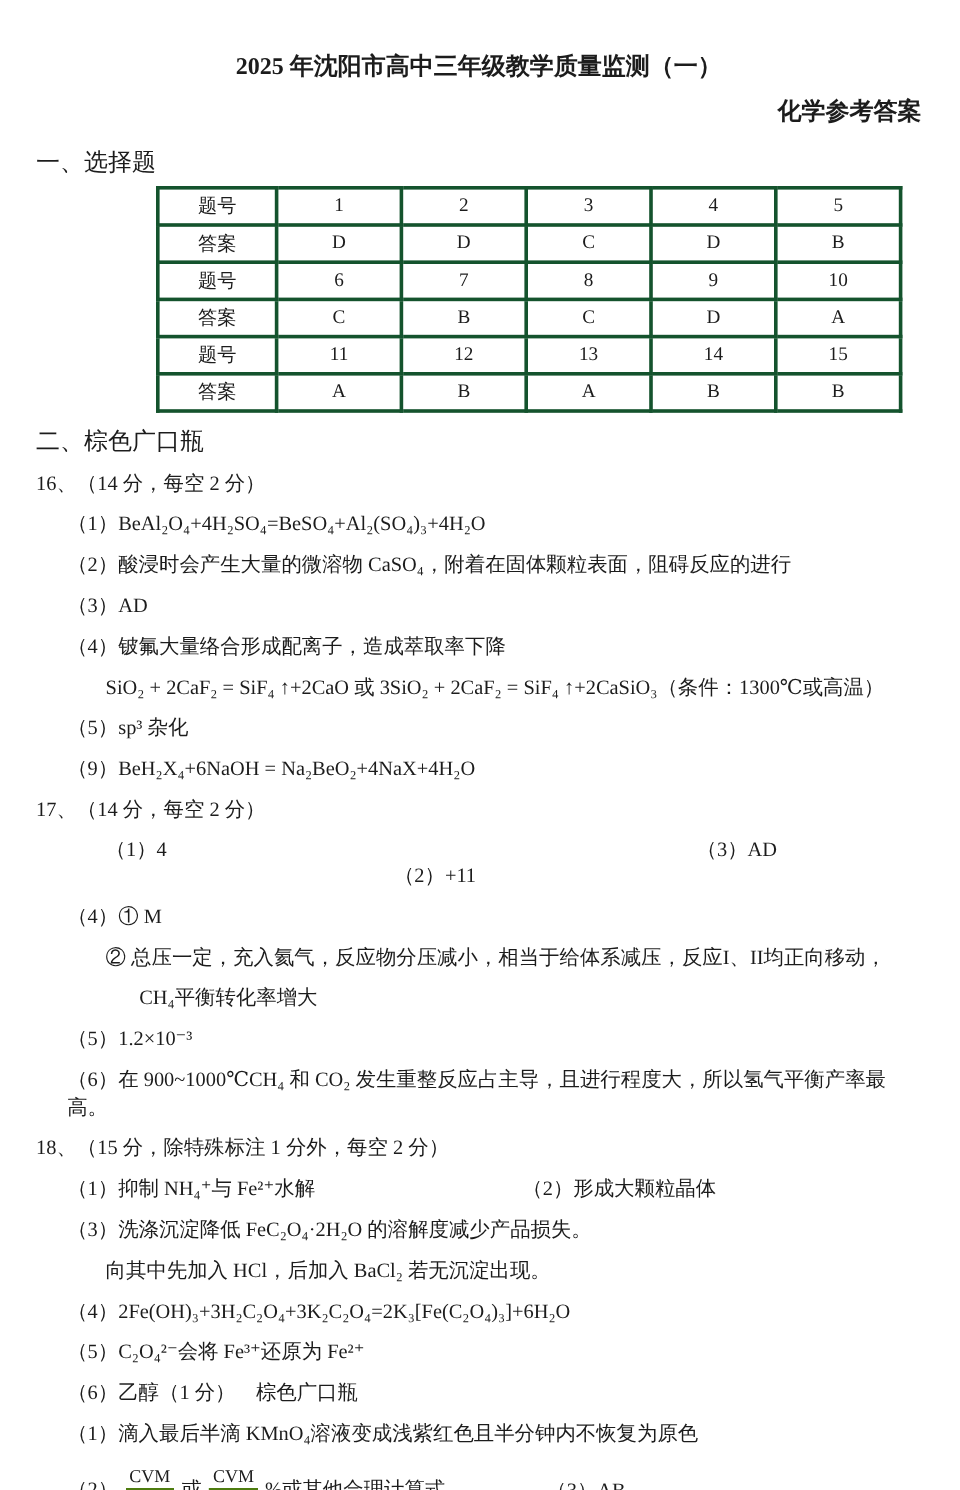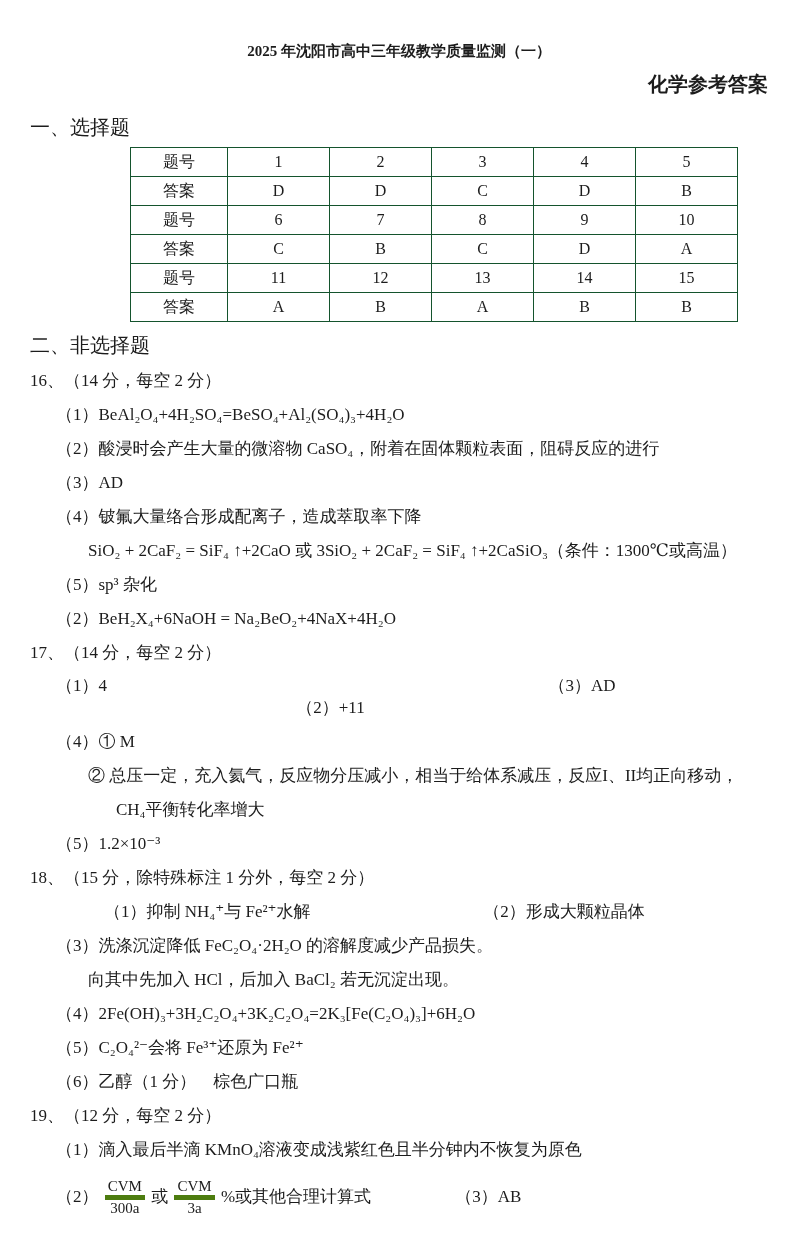--- a/index.html
+++ b/index.html
@@ -1,32 +1,32 @@
 <!DOCTYPE html>
 <html><head>
 <meta charset="utf-8">
 <style>
   html,body { margin:0; padding:0; background:#ffffff; }
   body { font-family:"Liberation Serif","DejaVu Serif",serif; color:#1c1c1c; }
   .page { width:800px; min-height:1242px; box-sizing:border-box; padding:30px 32px 20px 30px; background:#fff; }
-  .doc-title { text-align:center; font-size:15px; font-weight:bold; margin:12px 0 8px 0; }
+  .doc-title { text-align:center; font-size:20px; font-weight:bold; margin:12px 0 8px 0; }
   .doc-subtitle { text-align:right; font-size:20px; font-weight:bold; margin:10px 0 16px 0; }
   .sec-heading { font-size:20px; margin:10px 0 6px 0; }
   table.answers { border-collapse:collapse; margin:6px 0 10px 100px; }
-  table.answers td { border:1px solid #14532d; text-align:center; font-size:16px; height:28px; padding:0; }
+  table.answers td { border:3px solid #14532d; text-align:center; font-size:16px; height:28px; padding:0; }
   td.lab { width:96px; }
   td.val { width:101px; }
   .line { font-size:17px; margin:11px 0; line-height:1.35; }
   .ind1 { padding-left:26px; }
   .ind2 { padding-left:58px; }
   .ind3 { padding-left:86px; }
   .row span { display:inline-block; vertical-align:top; }
-  .w236 { width:236px; }
+  .w236 { width:236px;margin-left:32px; }
   .w248 { width:248px;margin-top:22px; }
-  .w375 { width:375px;margin-left:48px; }
+  .w375 { width:375px; }
   .w395 { width:395px; }
   .fracline { margin:16px 0; }
   .fracline .fpart { display:inline-block; vertical-align:middle; }
   .fracline > span { vertical-align:middle; }
   .frac { display:inline-block; vertical-align:middle; text-align:center; font-size:15px; line-height:1.15; margin:0 2px; }
   .frac .num { display:block; border-bottom:5px solid #4d7c0f; padding:0 3px; }
   .frac .den { display:block; padding:0 3px; }
 </style>
 </head>
 <body>
@@ -84,54 +84,54 @@
       <td class="lab">答案</td>
       <td class="val">A</td>
       <td class="val">B</td>
       <td class="val">A</td>
       <td class="val">B</td>
       <td class="val">B</td>
     </tr>
   </tbody>
     </table>
 
-  <div class="sec-heading">二、非选择题</div>
+  <div class="sec-heading">二、棕色广口瓶</div>
 
   <div class="line">16、（14 分，每空 2 分）</div>
   <div class="line ind1">（1）BeAl₂O₄+4H₂SO₄=BeSO₄+Al₂(SO₄)₃+4H₂O</div>
   <div class="line ind1">（2）酸浸时会产生大量的微溶物 CaSO₄，附着在固体颗粒表面，阻碍反应的进行</div>
   <div class="line ind1">（3）AD</div>
   <div class="line ind1">（4）铍氟大量络合形成配离子，造成萃取率下降</div>
   <div class="line ind2">SiO₂ + 2CaF₂ = SiF₄ ↑+2CaO 或 3SiO₂ + 2CaF₂ = SiF₄ ↑+2CaSiO₃（条件：1300℃或高温）</div>
   <div class="line ind1">（5）sp³ 杂化</div>
-  <div class="line ind1">（2）BeH₂X₄+6NaOH = Na₂BeO₂+4NaX+4H₂O</div>
+  <div class="line ind1">（9）BeH₂X₄+6NaOH = Na₂BeO₂+4NaX+4H₂O</div>
 
   <div class="line">17、（14 分，每空 2 分）</div>
   <div class="line ind1 row">
     <span class="w236">（1）4</span>
     <span class="w248">（2）+11</span>
     <span>（3）AD</span>
   </div>
   <div class="line ind1">（4）① M</div>
   <div class="line ind2">② 总压一定，充入氦气，反应物分压减小，相当于给体系减压，反应I、II均正向移动，</div>
   <div class="line ind3">CH₄平衡转化率增大</div>
   <div class="line ind1">（5）1.2×10⁻³</div>
+  <div class="line ind1">（6）在 900~1000℃CH₄ 和 CO₂ 发生重整反应占主导，且进行程度大，所以氢气平衡产率最高。</div>
 
   <div class="line">18、（15 分，除特殊标注 1 分外，每空 2 分）</div>
   <div class="line ind1 row">
     <span class="w375">（1）抑制 NH₄⁺与 Fe²⁺水解</span>
     <span>（2）形成大颗粒晶体</span>
   </div>
   <div class="line ind1">（3）洗涤沉淀降低 FeC₂O₄·2H₂O 的溶解度减少产品损失。</div>
   <div class="line ind2">向其中先加入 HCl，后加入 BaCl₂ 若无沉淀出现。</div>
   <div class="line ind1">（4）2Fe(OH)₃+3H₂C₂O₄+3K₂C₂O₄=2K₃[Fe(C₂O₄)₃]+6H₂O</div>
   <div class="line ind1">（5）C₂O₄²⁻会将 Fe³⁺还原为 Fe²⁺</div>
   <div class="line ind1">（6）乙醇（1 分）　棕色广口瓶</div>
 
-  <div class="line">19、（12 分，每空 2 分）</div>
   <div class="line ind1">（1）滴入最后半滴 KMnO₄溶液变成浅紫红色且半分钟内不恢复为原色</div>
 
   <div class="line ind1 fracline">
     <span class="fpart w395">
       <span>（2）</span>
       <span class="frac">
         <span class="num">CVM</span>
         <span class="den">300a</span>
       </span>
       <span>或</span>

